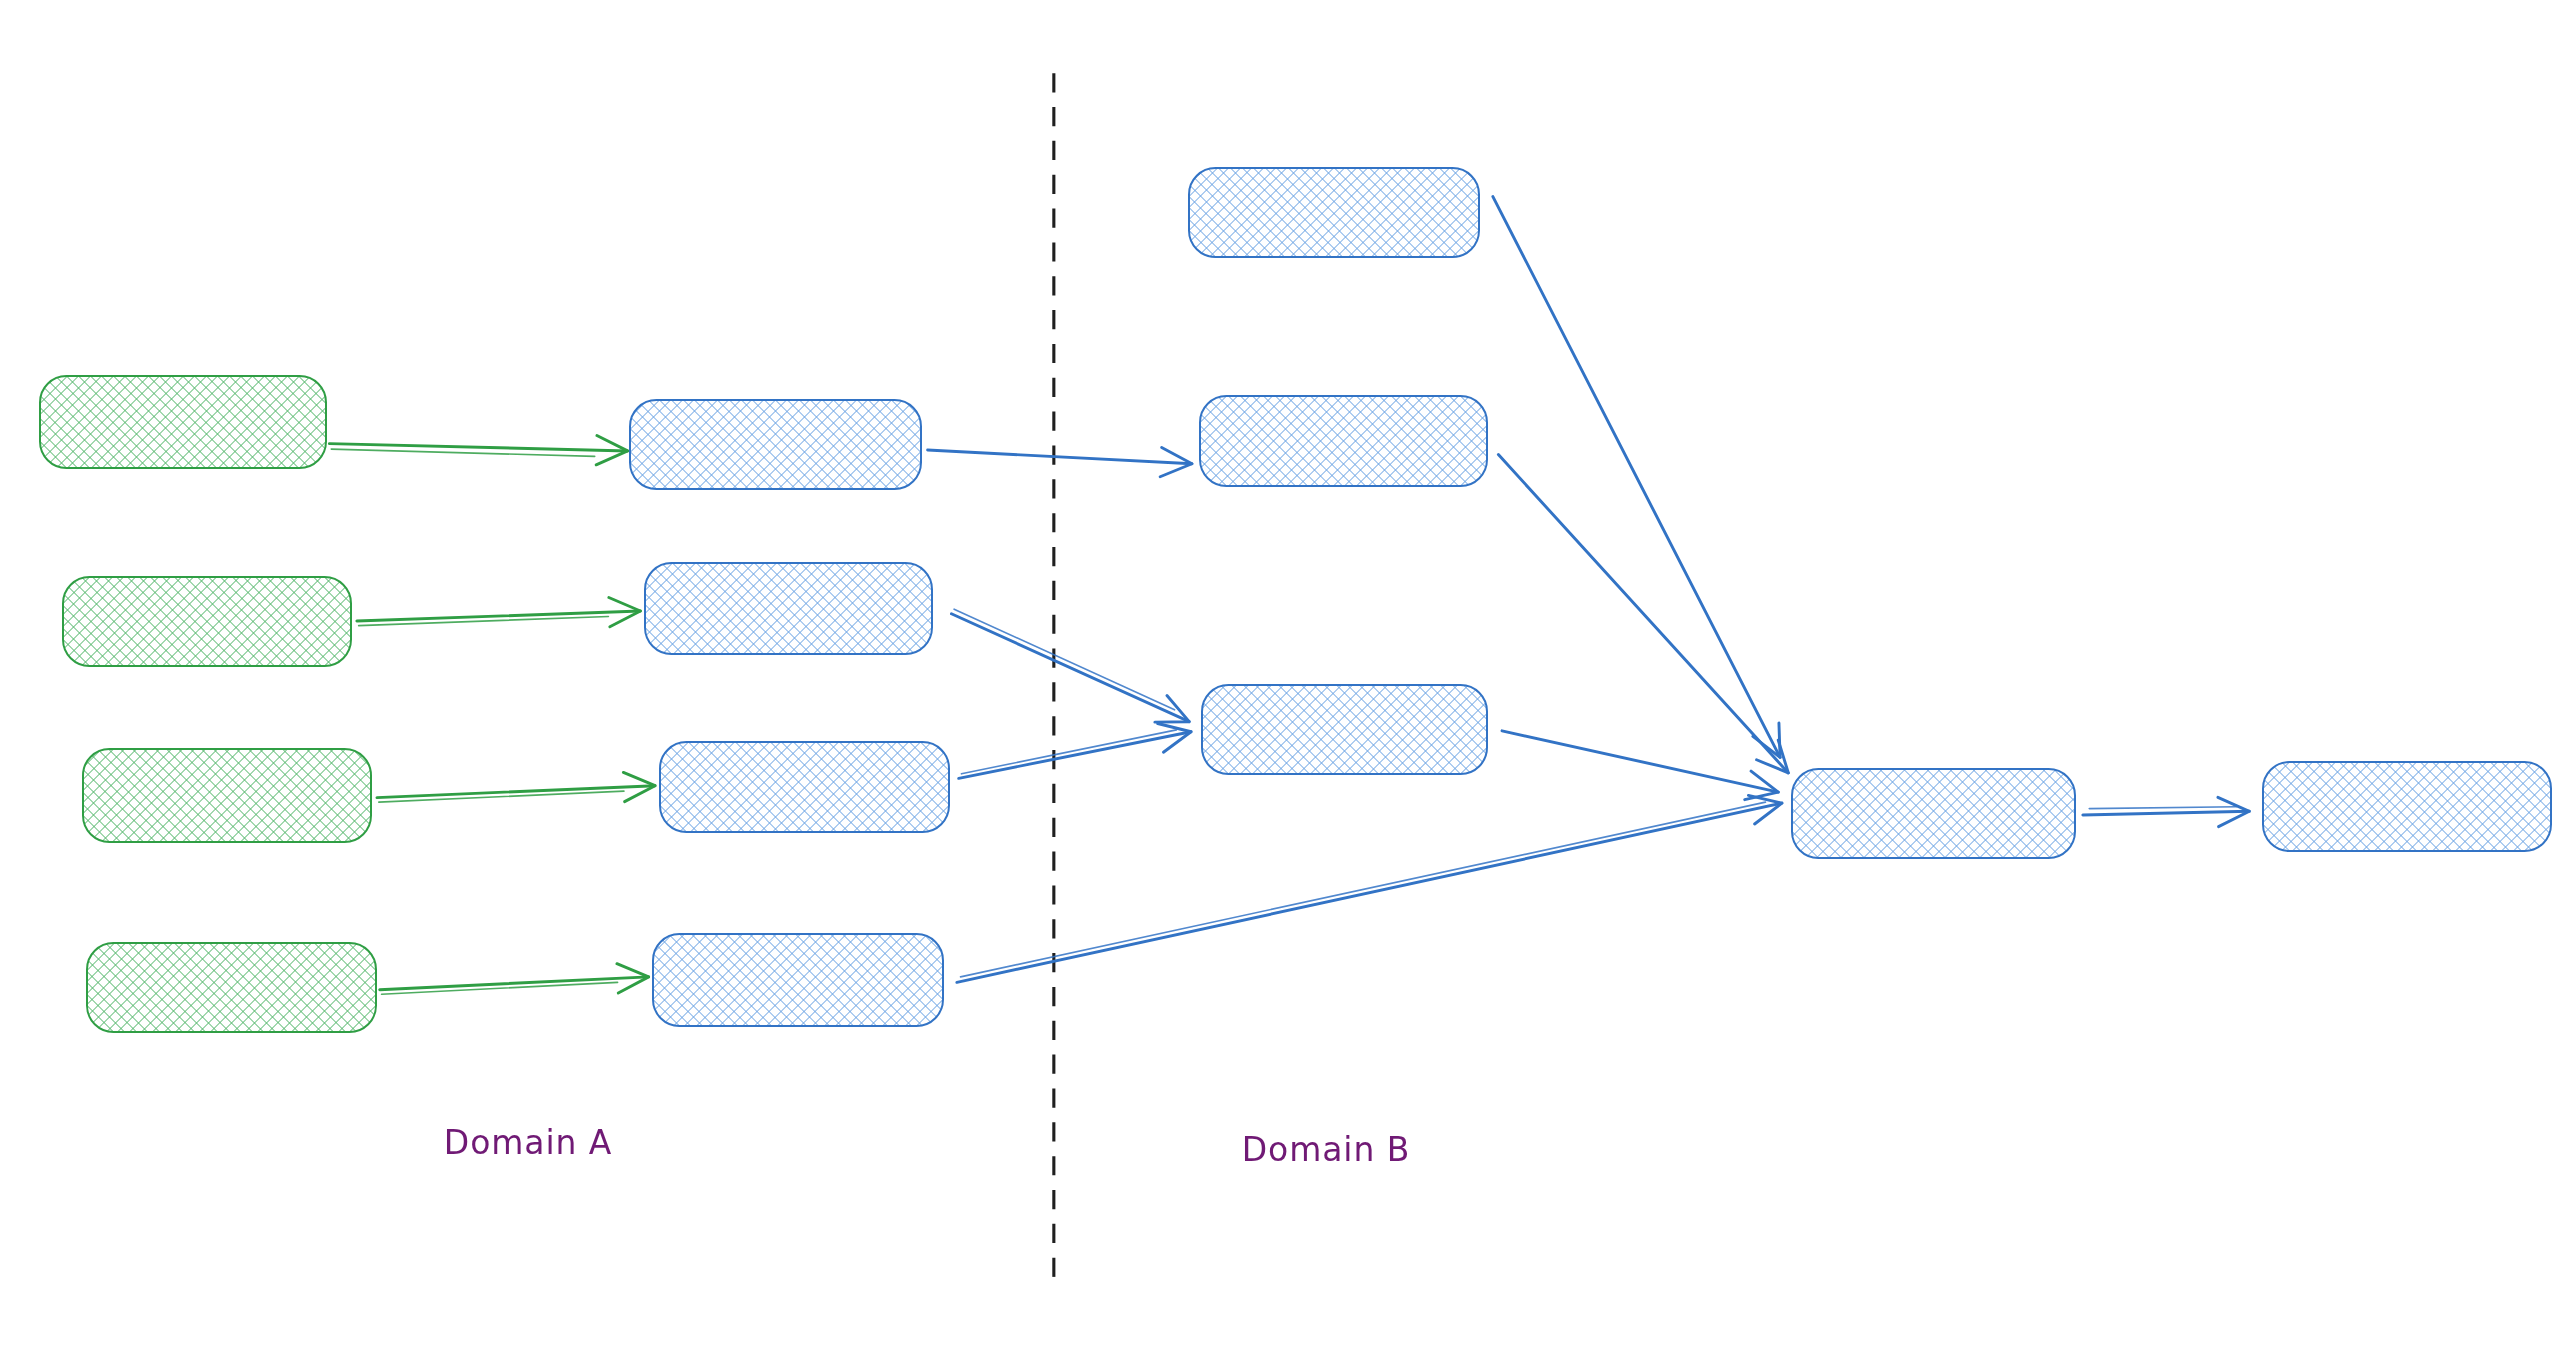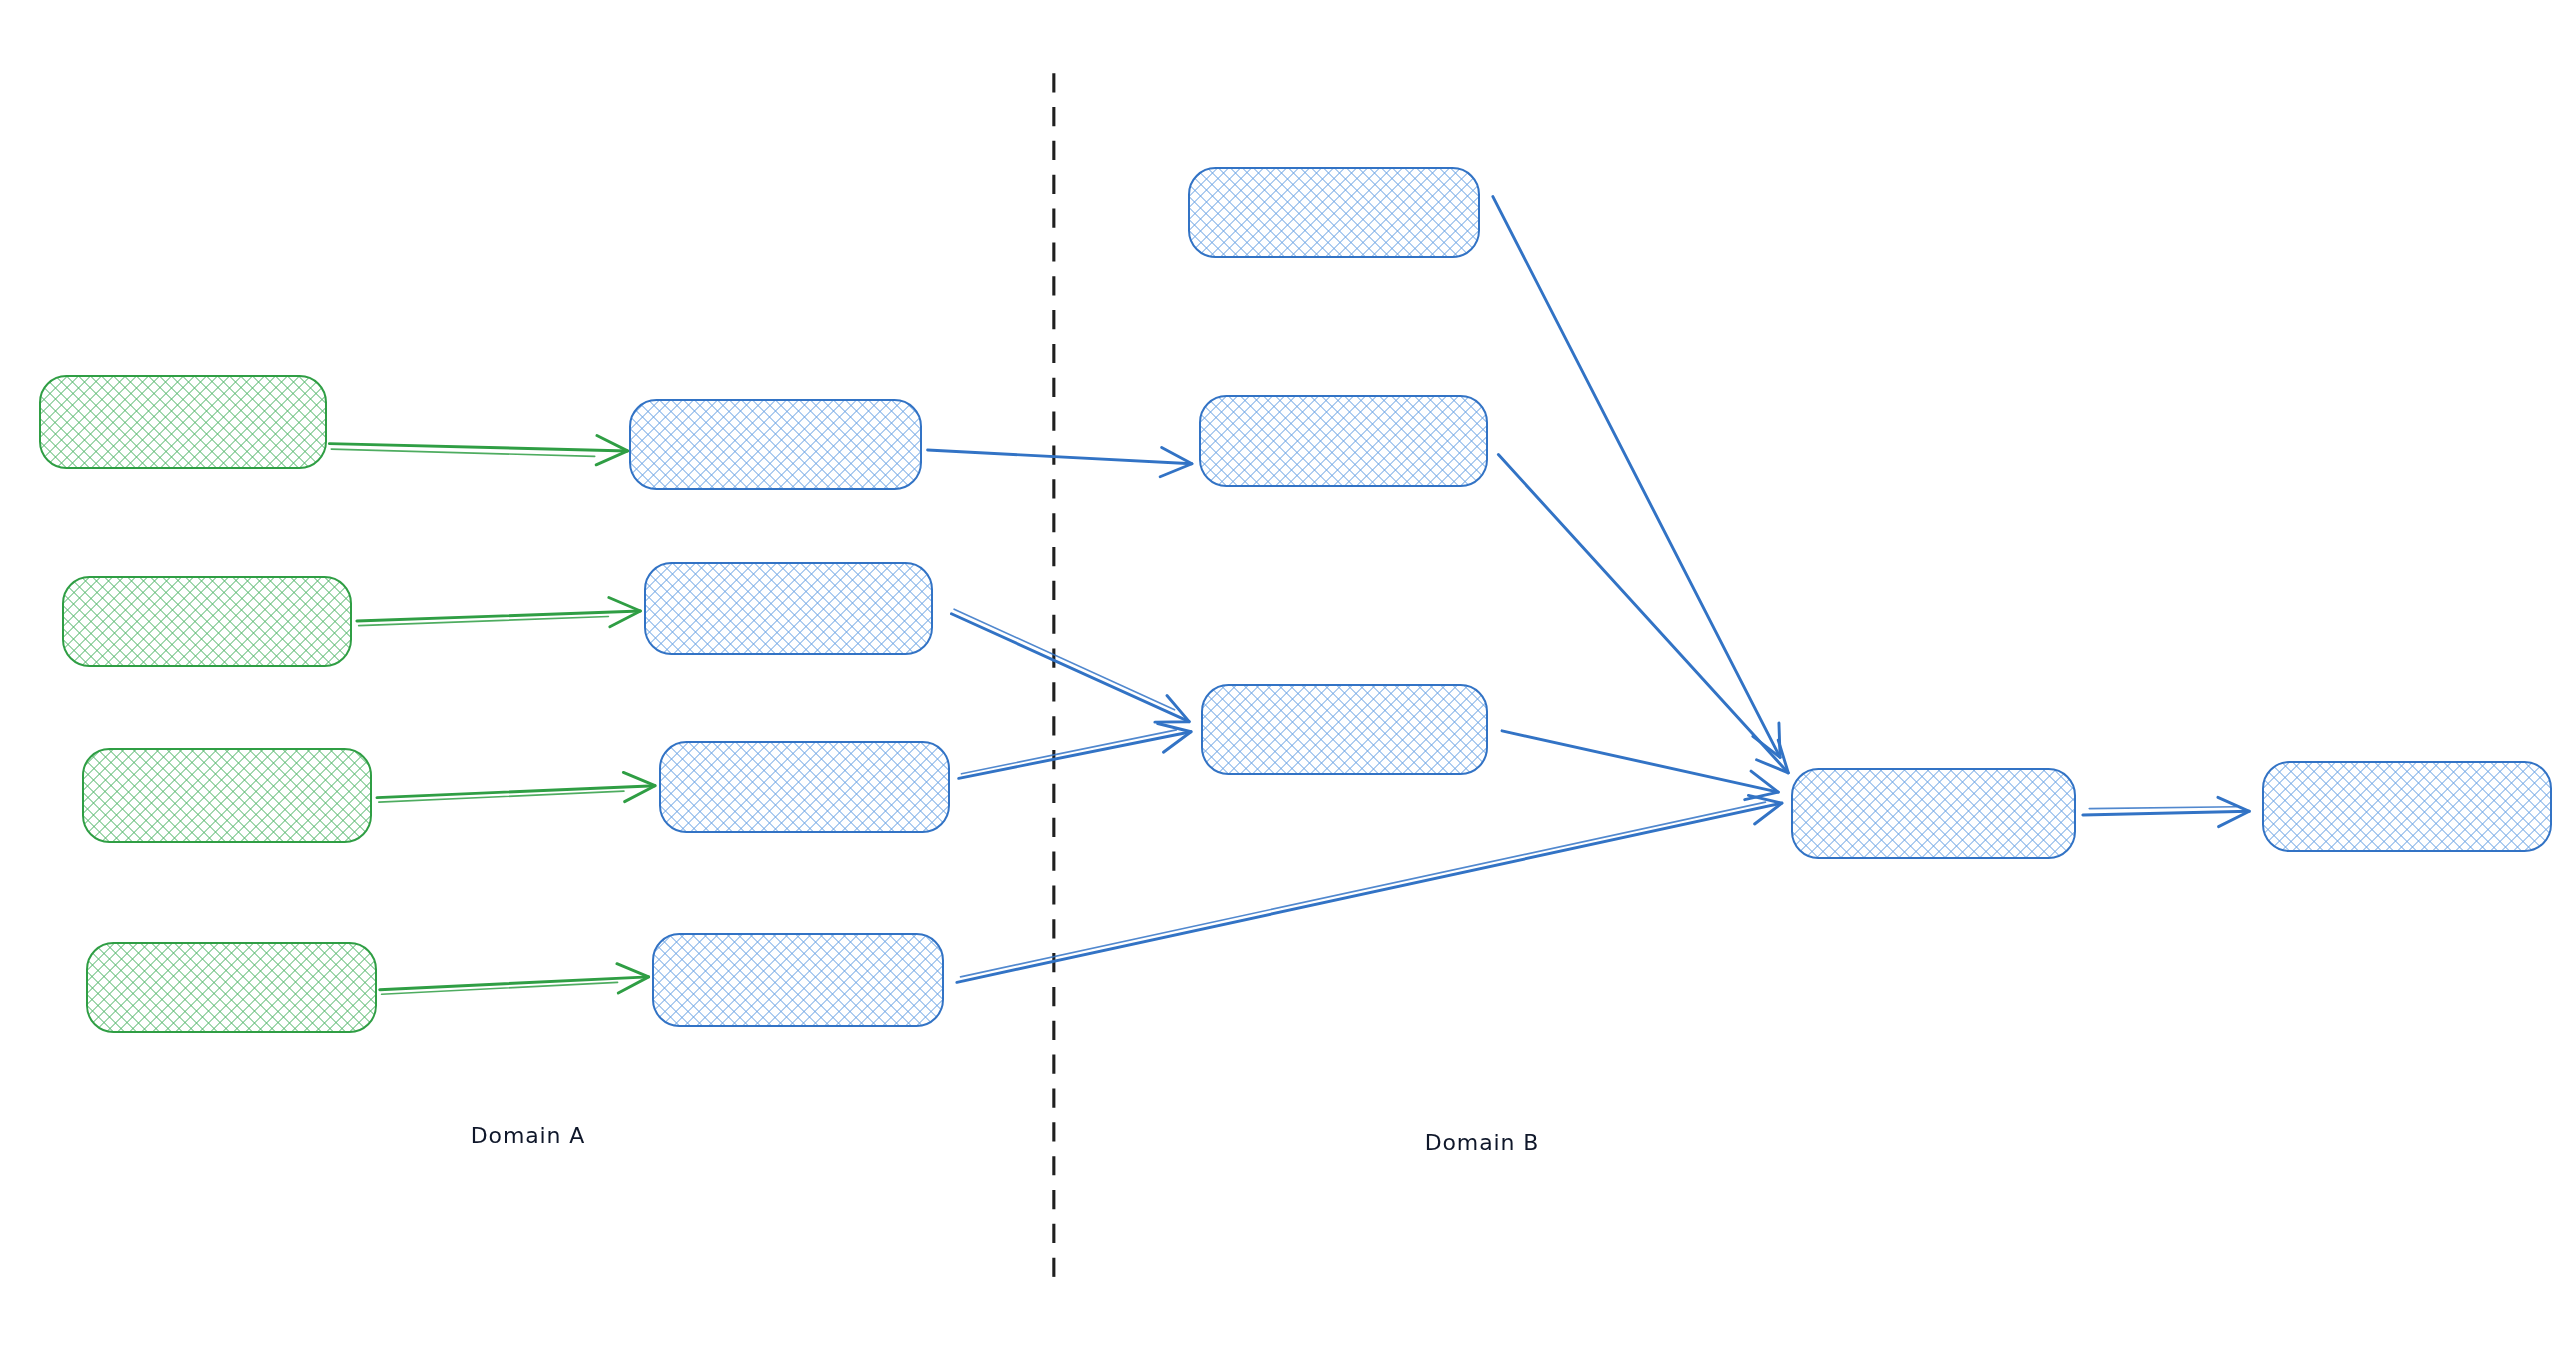--- a/index.html
+++ b/index.html
@@ -58,23 +58,23 @@
   }
   .node.blue {
     border-color: #3273c5;
     background-image:
       repeating-linear-gradient(45deg,  rgba(110,165,228,0.55) 0px, rgba(110,165,228,0.55) 1.4px, transparent 1.4px, transparent 8.2px),
       repeating-linear-gradient(-45deg, rgba(110,165,228,0.55) 0px, rgba(110,165,228,0.55) 1.4px, transparent 1.4px, transparent 8.2px);
   }
   .region-label {
     position: absolute;
     transform: translate(-50%, 0);
-    font-size: 22px;
+    font-size: 33px;
     letter-spacing: 0.9px;
-    color: #0f172a;
+    color: #701a75;
     white-space: nowrap;
     user-select: none;
   }
 </style>
 </head>
 <body>
 
 <div class="canvas">
 
   <svg class="edges-layer" viewBox="0 0 2816 1500" xmlns="http://www.w3.org/2000/svg">
@@ -130,16 +130,16 @@
   <div class="node blue" style="left:659px; top:741px;  width:291px; height:92px"></div>
   <div class="node blue" style="left:652px; top:933px; width:292px; height:94px"></div>
 
   <div class="node blue" style="left:1188px; top:167px; width:292px; height:91px"></div>
   <div class="node blue" style="left:1199px; top:395px; width:289px; height:92px"></div>
   <div class="node blue" style="left:1201px; top:684px; width:287px; height:91px"></div>
   <div class="node blue" style="left:1791px; top:768px; width:285px; height:91px"></div>
   <div class="node blue" style="left:2262px; top:761px; width:290px; height:91px"></div>
 
   <div class="region-label" style="left:528px; top:1123px">Domain A</div>
-  <div class="region-label" style="left:1482px; top:1130px">Domain B</div>
+  <div class="region-label" style="left:1326px; top:1130px">Domain B</div>
 
 </div>
 
 
 </body></html>

